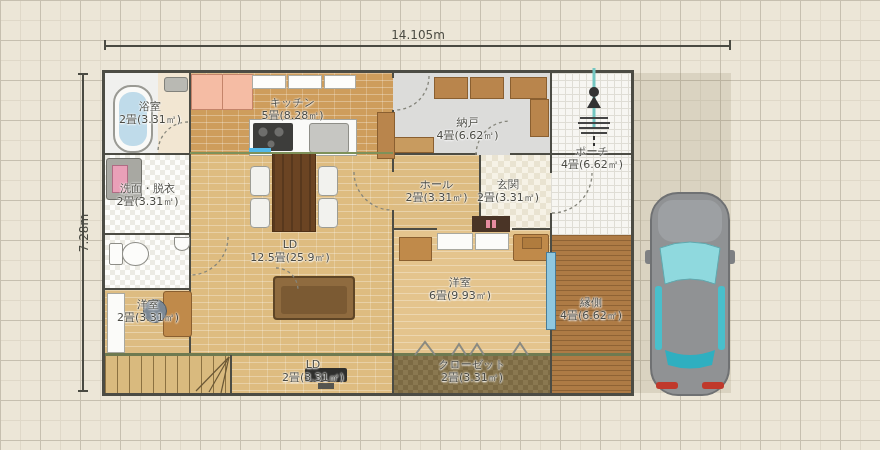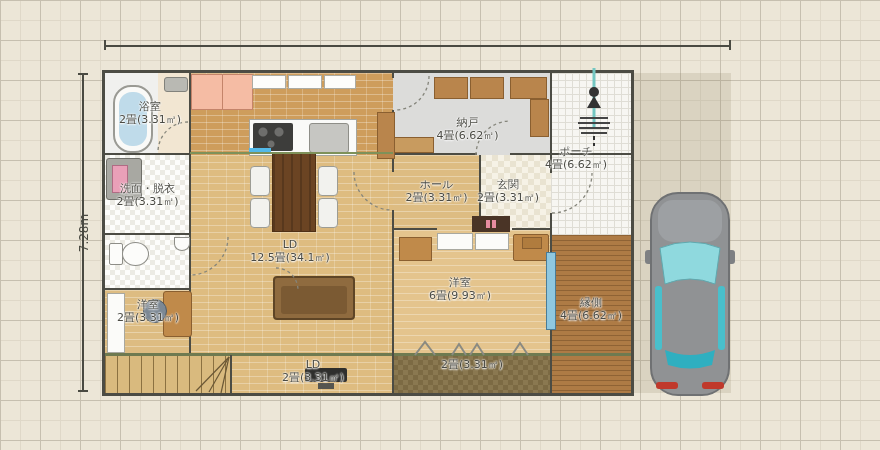--- a/index.html
+++ b/index.html
@@ -205,23 +205,27 @@
       <span>2畳(3.31㎡)</span>
   </div>
   <div class="room-label" style="left:100px;top:182px;width:95px;">
     <span>洗面・脱衣</span>
       <span>2畳(3.31㎡)</span>
   </div>
   <div class="room-label" style="left:103px;top:298px;width:90px;">
     <span>洋室</span>
       <span>2畳(3.31㎡)</span>
   </div>
+  <div class="room-label" style="left:240px;top:96px;width:105px;">
+    <span>キッチン</span>
+      <span>5畳(8.28㎡)</span>
+  </div>
   <div class="room-label" style="left:240px;top:238px;width:100px;">
     <span>LD</span>
-      <span>12.5畳(34.1㎡)</span>
+      <span>12.5畳(25.9㎡)</span>
   </div>
   <div class="room-label" style="left:258px;top:358px;width:110px;">
     <span>LD</span>
       <span>2畳(3.31㎡)</span>
   </div>
   <div class="room-label" style="left:415px;top:116px;width:105px;">
     <span>納戸</span>
       <span>4畳(6.62㎡)</span>
   </div>
   <div class="room-label" style="left:393px;top:178px;width:87px;">
@@ -234,29 +238,31 @@
   </div>
   <div class="room-label" style="left:410px;top:276px;width:100px;">
     <span>洋室</span>
       <span>6畳(9.93㎡)</span>
   </div>
   <div class="room-label" style="left:555px;top:296px;width:72px;">
     <span>縁側</span>
       <span>4畳(6.62㎡)</span>
   </div>
   <div class="room-label" style="left:398px;top:358px;width:148px;">
-      <span>2畳(3.31㎡)</span>
-  </div>
-  <div class="room-label" style="left:532px;top:145px;width:88px;">
+    <span>クローゼット</span>
+      <span>2畳(3.31㎡)</span>
+  </div>
+  <div class="room-label" style="left:548px;top:145px;width:88px;">
     <span>ポーチ</span>
       <span>4畳(6.62㎡)</span>
   </div>
 
   <div class="dim" style="left:105px;top:45px;width:626px;height:2px;"></div>
   <div class="dim" style="left:104px;top:40px;width:2px;height:10px;"></div>
   <div class="dim" style="left:729px;top:40px;width:2px;height:10px;"></div>
+  <div class="dim-label" style="left:105px;top:28px;width:626px;text-align:center;">14.105m</div>
 
   <div class="dim" style="left:82px;top:74px;width:2px;height:318px;"></div>
   <div class="dim" style="left:78px;top:73px;width:10px;height:2px;"></div>
   <div class="dim" style="left:78px;top:390px;width:10px;height:2px;"></div>
   <div class="dim-label" style="left:44px;top:226px;width:80px;text-align:center;transform:rotate(-90deg);transform-origin:center;">7.28m</div>
 
 </div>
 
 </body></html>

